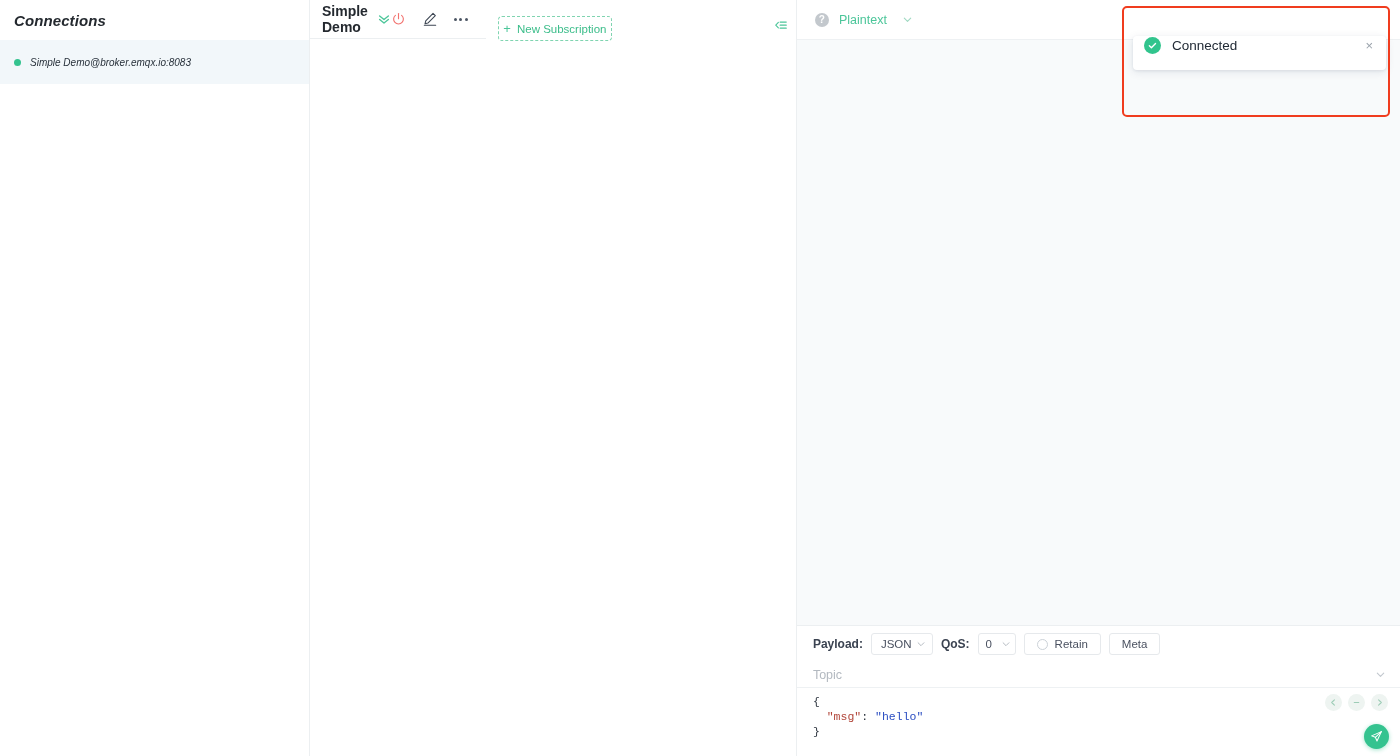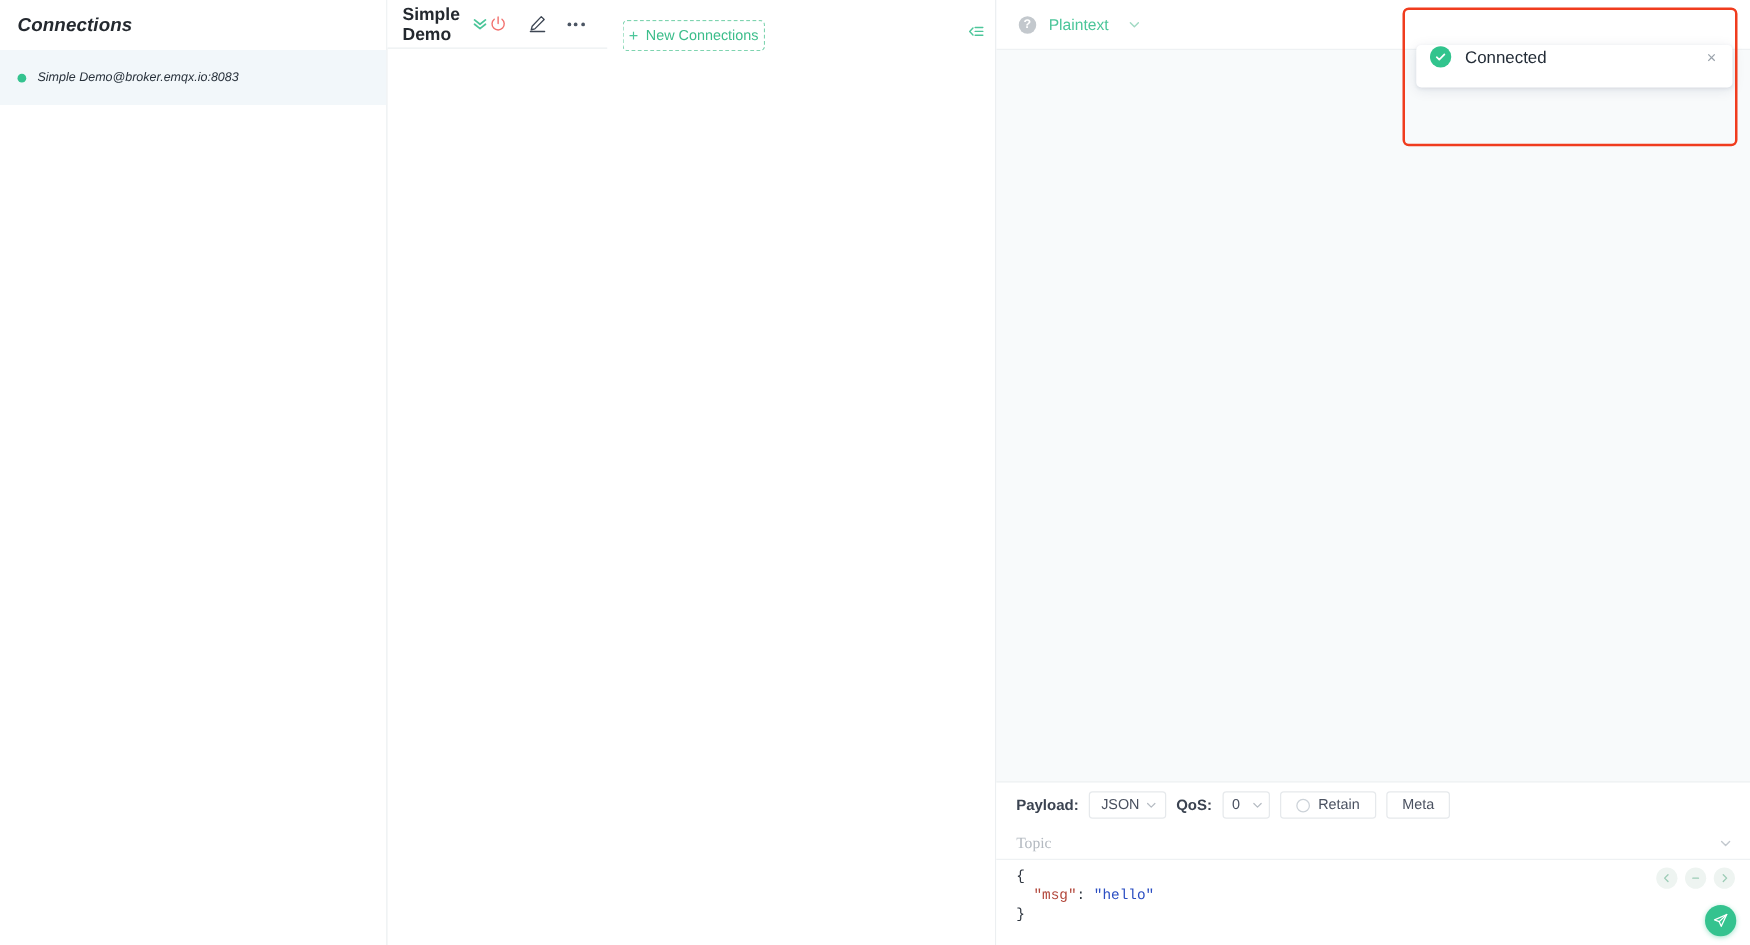--- a/index.html
+++ b/index.html
@@ -247,21 +247,21 @@
     align-items: center;
     padding: 0 14px 0 16px;
     border-bottom: 1px solid #eef1f3;
   }
   .topic-input {
     border: 0; outline: 0;
     font-size: 12.5px;
     color: #a16207;
     background: transparent;
     flex: 1 1 auto;
-    font-family: Liberation Serif, serif;
+    font-family: Liberation Sans, sans-serif;
     padding: 0;
   }
   .topic-input::placeholder { color: #b3b9c0; }
 
   .payload-wrap {
     position: relative;
     height: 68px;
     padding: 6px 0 0 0;
     overflow: hidden;
   }
@@ -395,21 +395,21 @@
             <i></i>
         </span>
       </div>
     </div>
 
     <div class="body">
 
       <div class="subs">
         <div class="new-sub">
           <span class="plus">+</span>
-          <span>New Connections</span>
+          <span>New Subscription</span>
         </div>
         <span class="collapse-icon">
           <svg width="14" height="14" viewBox="0 0 16 16">
             <line x1="7" y1="3.5" x2="14" y2="3.5" stroke="#4cc69a" stroke-width="1.3" stroke-linecap="round"></line>
             <line x1="7" y1="7" x2="14" y2="7" stroke="#4cc69a" stroke-width="1.3" stroke-linecap="round"></line>
             <line x1="7" y1="10.5" x2="14" y2="10.5" stroke="#4cc69a" stroke-width="1.3" stroke-linecap="round"></line>
             <path d="M5 3.8 L2 7 L5 10.2" fill="none" stroke="#4cc69a" stroke-width="1.3" stroke-linecap="round" stroke-linejoin="round"></path>
           </svg>
         </span>
       </div>

